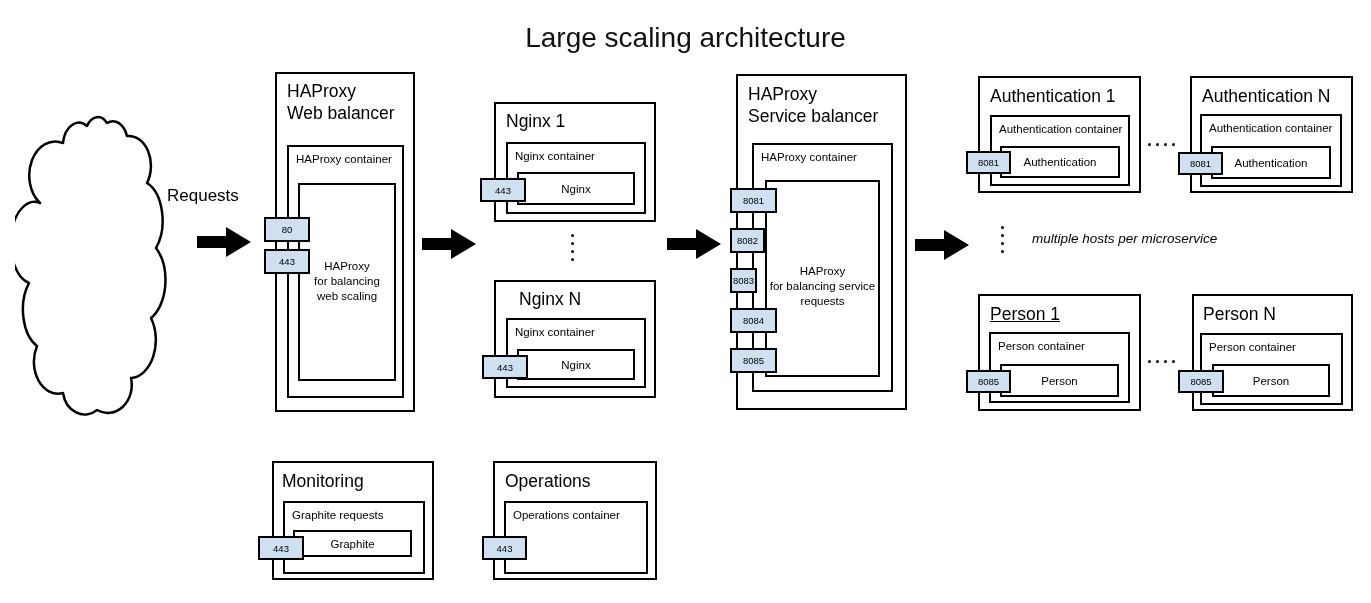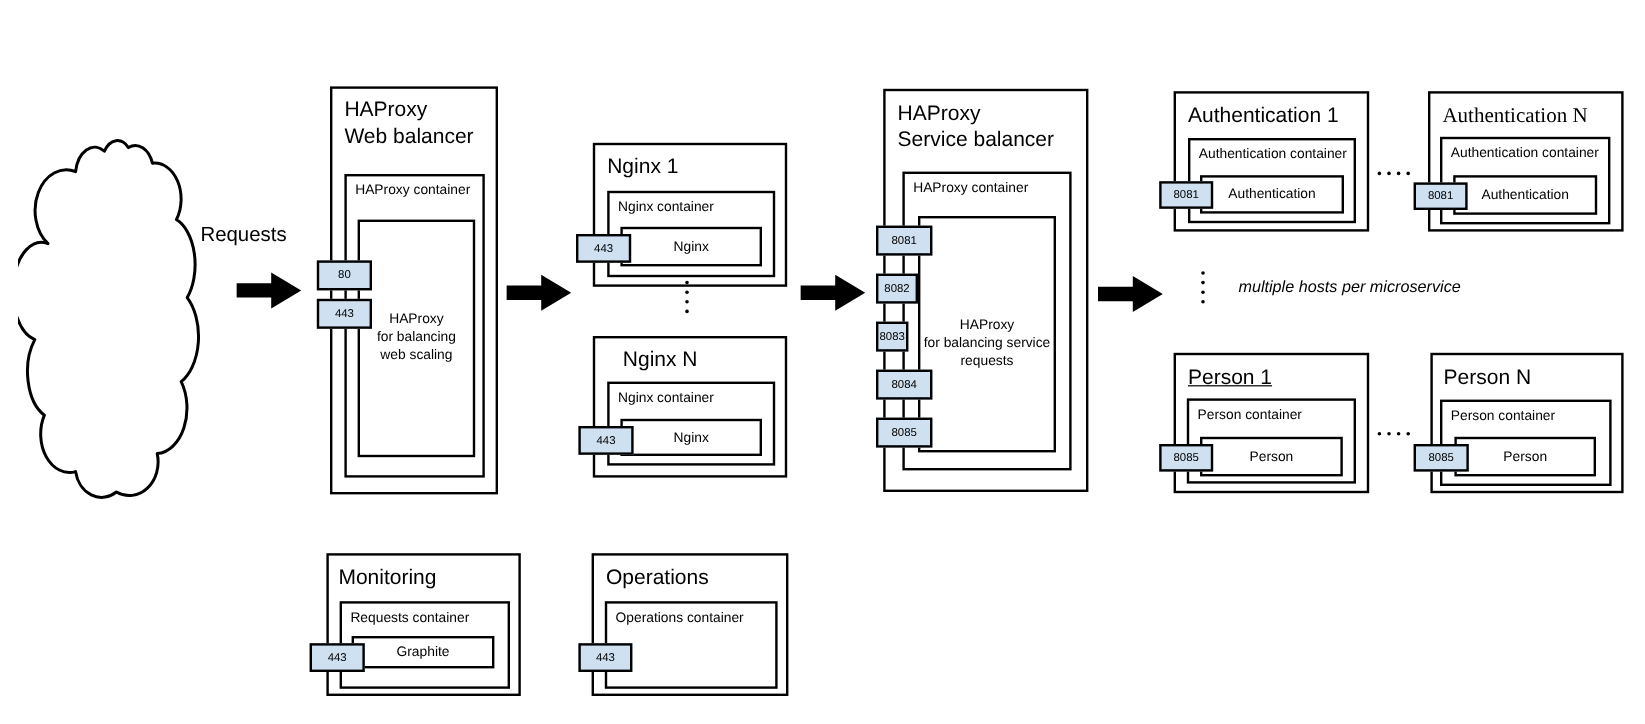--- a/index.html
+++ b/index.html
@@ -30,20 +30,21 @@
   .arrow { position:absolute; }
   .vdots { position:absolute; display:flex; flex-direction:column; gap:5px; }
   .hdots { position:absolute; display:flex; flex-direction:row; gap:5px; }
   .vdots span, .hdots span { width:3px; height:3px; background:#000; border-radius:50%; }
 </style>
 </head>
 <body>
 
 <div id="page">
 
+  <div class="diagram-title">Large scaling architecture</div>
 
   <svg class="arrow" style="left:15px; top:88px;" width="155" height="335" viewBox="0 0 155 335">
     <path d="M 25 115
              A 26 34 0 0 1 48 55
              A 16 24 0 0 1 72 38
              A 13 20 0 0 1 92 35
              A 15 22 0 0 1 112 48
              A 22 30 0 0 1 132 95
              A 24 40 0 0 1 141 160
              A 26 42 0 0 1 136 230
@@ -81,21 +82,21 @@
     <div class="obox" style="left:40px; top:111px; width:98px; height:198px;"></div>
     <div class="stext" style="left:40px; top:187px; width:98px;">
       <div>HAProxy</div>
       <div>for balancing</div>
       <div>web scaling</div>
     </div>
     <div class="port" style="left:6px; top:145px; width:46px; height:25px;">80</div>
     <div class="port" style="left:6px; top:177px; width:46px; height:25px;">443</div>
   </div>
 
-  <div class="group" style="left:478px; top:119px; width:180px; height:121px;">
+  <div class="group" style="left:478px; top:102px; width:180px; height:121px;">
     <div class="obox" style="left:16px; top:0; width:162px; height:120px;"></div>
     <div class="btitle" style="left:28px; top:8px;">Nginx 1</div>
     <div class="obox" style="left:28px; top:40px; width:140px; height:72px;"></div>
     <div class="clabel" style="left:37px; top:48px;">Nginx container</div>
     <div class="sbox" style="left:39px; top:70px; width:118px; height:33px;">Nginx</div>
     <div class="port" style="left:2px; top:76px; width:46px; height:24px;">443</div>
   </div>
 
   <div class="vdots" style="left:571px; top:234px;">
     <span></span>
@@ -153,21 +154,21 @@
 
   <div class="hdots" style="left:1148px; top:143px;">
     <span></span>
       <span></span>
       <span></span>
       <span></span>
   </div>
 
   <div class="group" style="left:1176px; top:76px; width:180px; height:118px;">
     <div class="obox" style="left:14px; top:0; width:163px; height:117px;"></div>
-    <div class="btitle" style="left:26px; top:9px;font-family:Liberation Serif, serif;">Authentication N</div>
+    <div class="btitle" style="left:26px; top:9px;">Authentication N</div>
     <div class="obox" style="left:24px; top:38px; width:142px; height:73px;"></div>
     <div class="clabel" style="left:33px; top:46px;">Authentication container</div>
     <div class="sbox" style="left:35px; top:70px; width:120px; height:33px;">Authentication</div>
     <div class="port" style="left:2px; top:76px; width:45px; height:23px;">8081</div>
   </div>
 
   <div class="group" style="left:962px; top:294px; width:180px; height:118px;">
     <div class="obox" style="left:16px; top:0; width:163px; height:117px;"></div>
     <div class="btitle" style="left:28px; top:9px;text-decoration:underline;">Person 1</div>
     <div class="obox" style="left:27px; top:38px; width:141px; height:71px;"></div>
@@ -189,21 +190,21 @@
     <div class="obox" style="left:24px; top:39px; width:143px; height:72px;"></div>
     <div class="clabel" style="left:33px; top:47px;">Person container</div>
     <div class="sbox" style="left:36px; top:70px; width:118px; height:33px;">Person</div>
     <div class="port" style="left:2px; top:76px; width:46px; height:23px;">8085</div>
   </div>
 
   <div class="group" style="left:252px; top:461px; width:185px; height:120px;">
     <div class="obox" style="left:20px; top:0; width:162px; height:119px;"></div>
     <div class="btitle" style="left:30px; top:9px;">Monitoring</div>
     <div class="obox" style="left:31px; top:40px; width:142px; height:73px;"></div>
-    <div class="clabel" style="left:40px; top:48px;">Requests container</div>
+    <div class="clabel" style="left:40px; top:48px;">Graphite requests</div>
     <div class="sbox" style="left:41px; top:69px; width:119px; height:27px;">Graphite</div>
     <div class="port" style="left:6px; top:75px; width:46px; height:24px;">443</div>
   </div>
 
   <div class="group" style="left:476px; top:461px; width:185px; height:120px;">
     <div class="obox" style="left:17px; top:0; width:164px; height:119px;"></div>
     <div class="btitle" style="left:29px; top:9px;">Operations</div>
     <div class="obox" style="left:28px; top:40px; width:144px; height:73px;"></div>
     <div class="clabel" style="left:37px; top:48px;">Operations container</div>
     <div class="port" style="left:6px; top:75px; width:45px; height:24px;">443</div>

